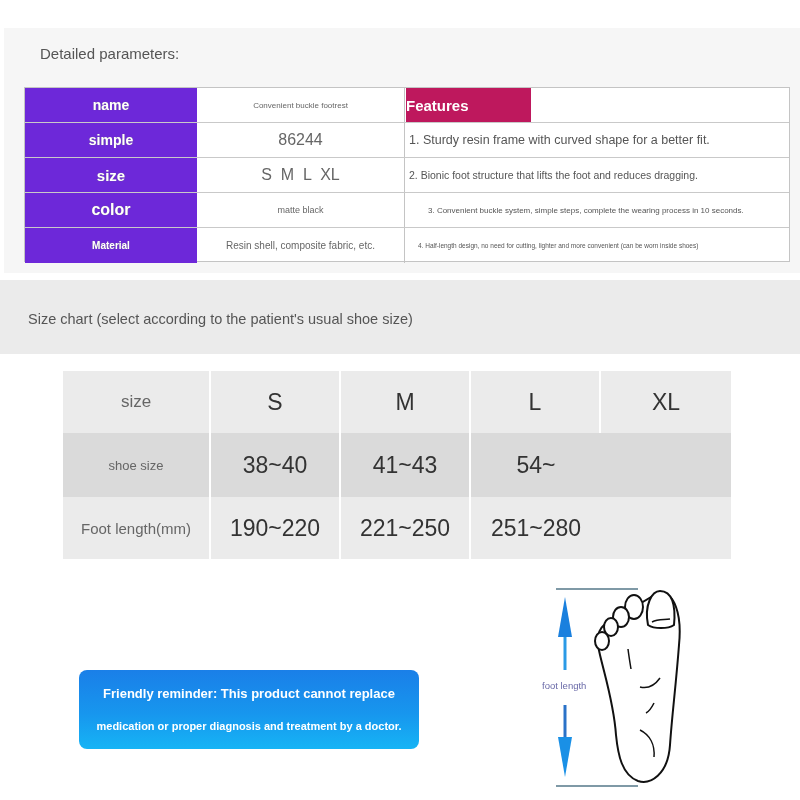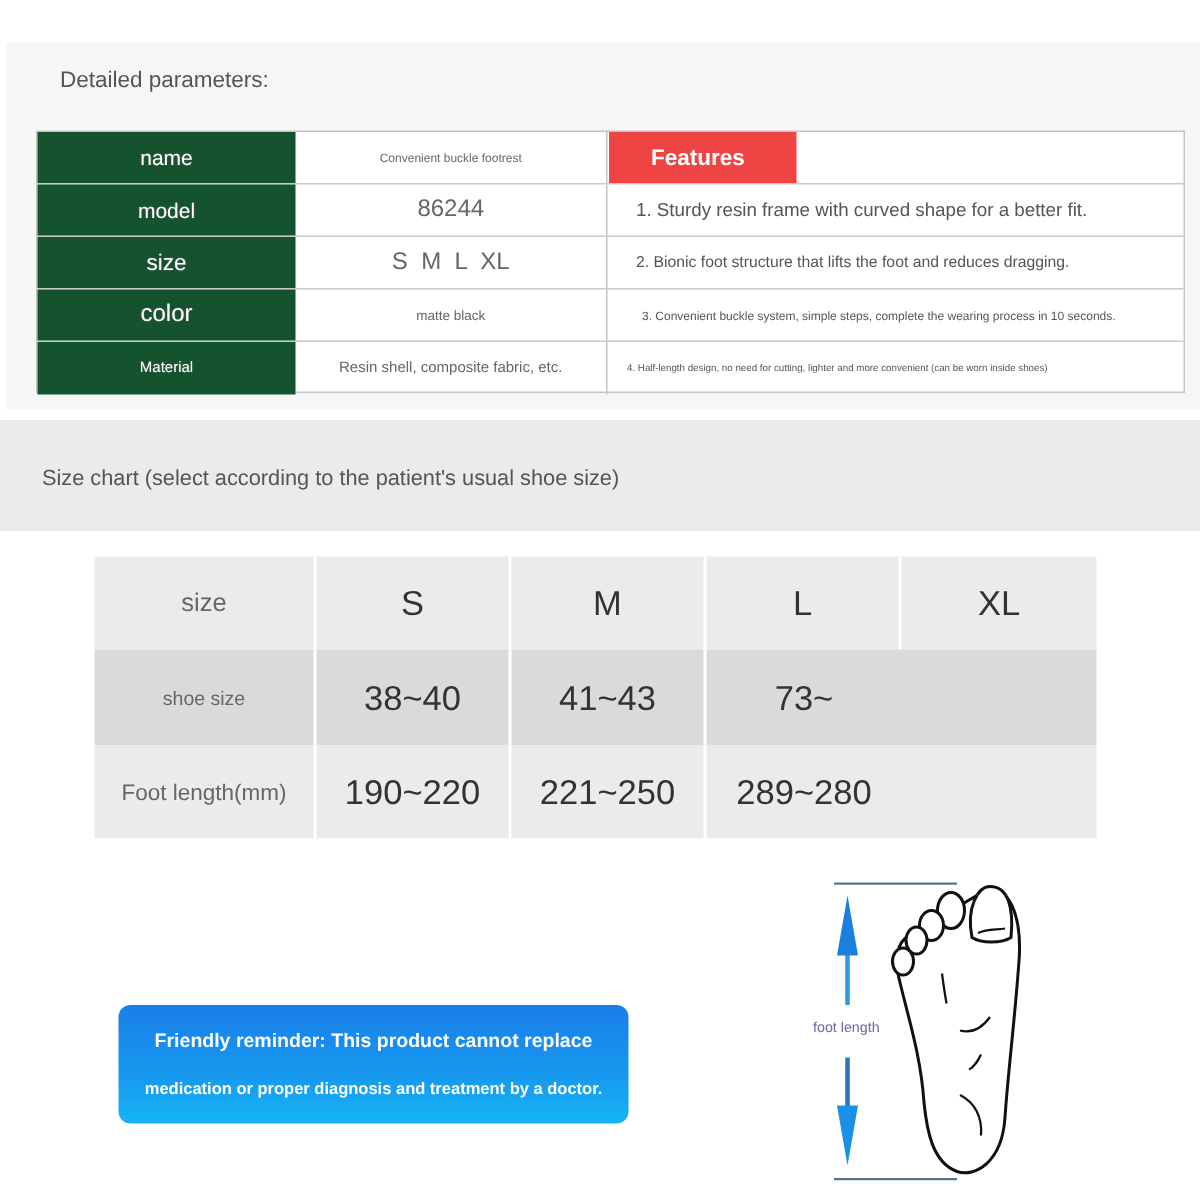--- a/index.html
+++ b/index.html
@@ -7,24 +7,24 @@
 
   .page { position: relative; width: 800px; height: 652px; background: #fff; }
 
   
   .params-section { position: absolute; left: 4px; top: 28px; width: 796px; height: 245px; background: #f6f6f6; }
   .params-title { position: absolute; left: 36px; top: 17px; font-size: 15px; color: #555; }
 
   .params-table { position: absolute; left: 20px; top: 59px; width: 766px; height: 175px; border: 1px solid #c4c4c4; background: #fff; }
   .p-row { position: absolute; left: 0; width: 764px; height: 35px; border-bottom: 1px solid #c9c9c9; }
   .p-row:last-child { border-bottom: none; }
-  .p-label { position: absolute; left: 0; top: 0; width: 172px; height: 100%; background: #14532d; color: #fff; display: flex; align-items: center; justify-content: center; font-weight: normal; text-shadow: 0 0 1px #777; text-align: right; }
+  .p-label { position: absolute; left: 0; top: 0; width: 172px; height: 100%; background: #6d28d9; color: #fff; display: flex; align-items: center; justify-content: center; font-weight: bold; text-shadow: 0 0 1px #777; text-align: right; }
   .p-value { position: absolute; left: 172px; top: 0; width: 208px; height: 100%; display: flex; align-items: center; justify-content: center; color: #666; border-right: 1px solid #c4c4c4; text-align: center; }
-  .p-feature { position: absolute; left: 381px; top: 0; width: 383px; height: 100%; display: flex; align-items: center; padding-left: 18px; color: #555; }
-  .features-head { position: absolute; left: 381px; top: 0; width: 125px; height: 100%; background: #ef4444; color: #fff; font-weight: bold; font-size: 15px; display: flex; align-items: center; padding-left: 28px; }
+  .p-feature { position: absolute; left: 381px; top: 0; width: 383px; height: 100%; display: flex; align-items: center; padding-left: 3px; color: #555; }
+  .features-head { position: absolute; left: 381px; top: 0; width: 125px; height: 100%; background: #be185d; color: #fff; font-weight: bold; font-size: 15px; display: flex; align-items: center; }
 
   
   .size-band { position: absolute; left: 0; top: 280px; width: 800px; height: 74px; background: #ebebeb; }
   .size-band-title { position: absolute; left: 28px; top: 31px; font-size: 14.5px; color: #555; }
 
   
   .size-table { position: absolute; left: 63px; top: 371px; width: 668px; height: 188px; background: #fff; }
   .s-row { position: absolute; left: 0; width: 668px; height: 62px; display: flex; }
   .s-cell { height: 100%; display: flex; align-items: center; justify-content: center; border-right: 2px solid #fff; color: #333; font-size: 23px; }
   .s-cell.label { width: 148px; font-size: 15px; color: #666; }
@@ -52,21 +52,21 @@
   <section class="params-section">
     <div class="params-title">Detailed parameters:</div>
 
     <div class="params-table">
       <div class="p-row" style="top:0;">
         <div class="p-label" style="font-size:14px;">name</div>
         <div class="p-value" style="font-size:8px;">Convenient buckle footrest</div>
         <div class="features-head">Features</div>
       </div>
       <div class="p-row" style="top:35px;">
-        <div class="p-label" style="font-size:14px;">model</div>
+        <div class="p-label" style="font-size:14px;">simple</div>
         <div class="p-value" style="font-size:16px;">86244</div>
         <div class="p-feature" style="font-size:12.5px;">1. Sturdy resin frame with curved shape for a better fit.</div>
       </div>
       <div class="p-row" style="top:70px;">
         <div class="p-label" style="font-size:15px;">size</div>
         <div class="p-value" style="font-size:16px; white-space:pre;">S  M  L  XL</div>
         <div class="p-feature" style="font-size:10.5px;">2. Bionic foot structure that lifts the foot and reduces dragging.</div>
       </div>
       <div class="p-row" style="top:105px;">
         <div class="p-label" style="font-size:16px;">color</div>
@@ -90,27 +90,27 @@
       <div class="s-cell label" style="font-size:17px;">size</div>
       <div class="s-cell val">S</div>
       <div class="s-cell val">M</div>
       <div class="s-cell val">L</div>
       <div class="s-cell val">XL</div>
     </div>
     <div class="s-row r1">
       <div class="s-cell label">shoe size</div>
       <div class="s-cell val">38~40</div>
       <div class="s-cell val">41~43</div>
-      <div class="s-cell val">73~</div>
+      <div class="s-cell val">54~</div>
     </div>
     <div class="s-row r2">
       <div class="s-cell label">Foot length(mm)</div>
       <div class="s-cell val">190~220</div>
       <div class="s-cell val">221~250</div>
-      <div class="s-cell val">289~280</div>
+      <div class="s-cell val">251~280</div>
     </div>
   </div>
 
 
   <div class="reminder">
     <div class="reminder-line1">Friendly reminder: This product cannot replace</div>
     <div class="reminder-line2">medication or proper diagnosis and treatment by a doctor.</div>
   </div>
 
   <div class="foot-diagram">

